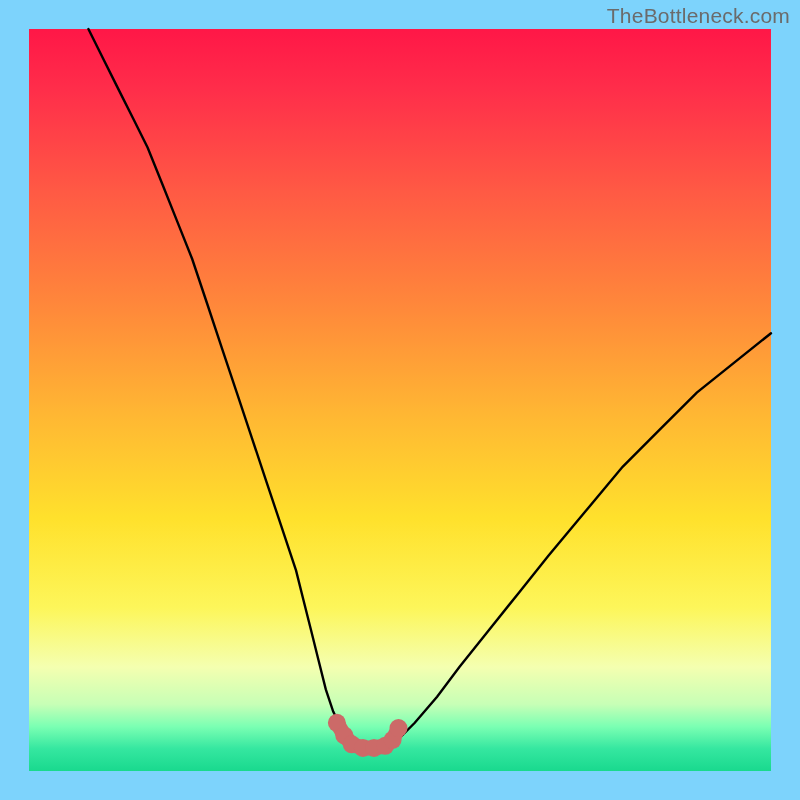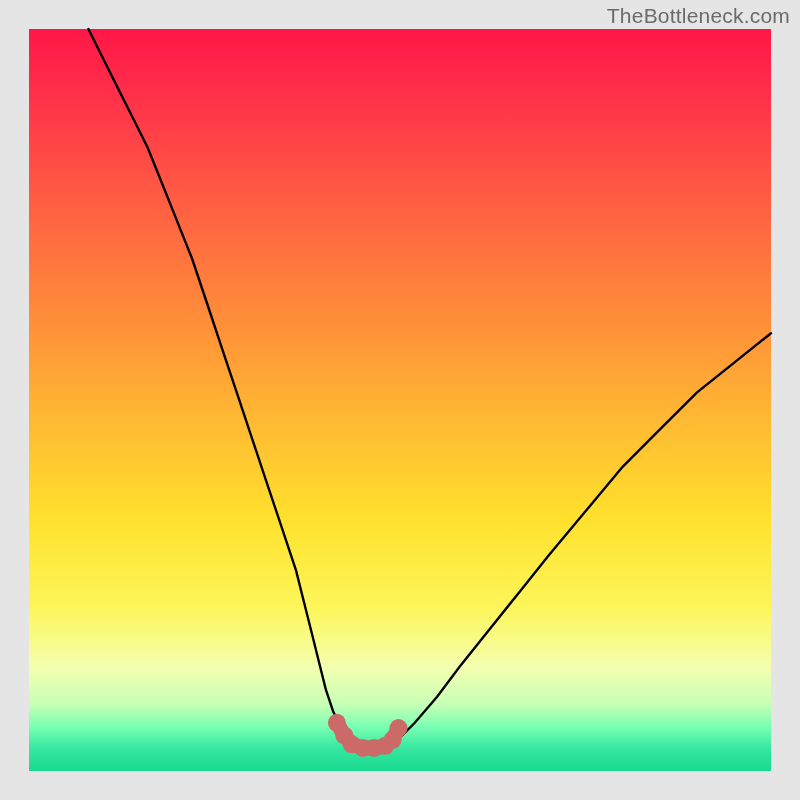--- a/index.html
+++ b/index.html
@@ -10,21 +10,21 @@
     overflow: hidden;
     background: #000;
     font-family: Arial, Helvetica, sans-serif;
   }
   .frame {
     position: absolute;
     left: 0;
     top: 0;
     width: 800px;
     height: 800px;
-    background: #e5e5e5;
+    background: #7dd3fc;
   }
   .plot {
     position: absolute;
     left: 29px;
     top: 29px;
     width: 742px;
     height: 742px;
     
     background: linear-gradient(
       to bottom,

